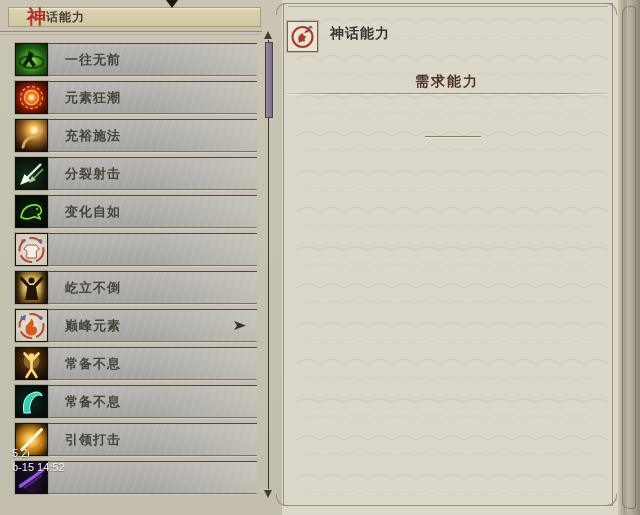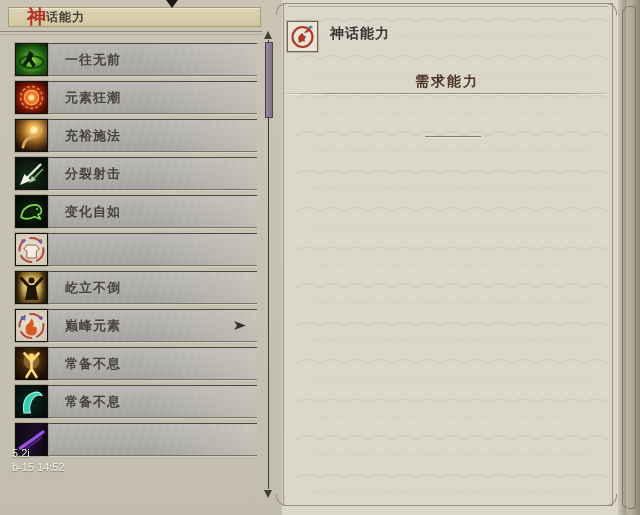--- a/index.html
+++ b/index.html
@@ -238,20 +238,31 @@
       <div class="a-icon ic-ever-ready-horn">
           <svg width="31" height="31" viewBox="0 0 31 31">
             <path d="M8 27 Q5.4 12 15.5 7.4 Q24 4 26 9.4 Q19.6 7.4 16 14 Q12.4 20.6 14.4 27 Z" fill="#2fd0b4" stroke="#aef2e2" stroke-width="1.1"></path>
           </svg>
         </div>
       <div class="bar"></div>
       <span class="lbl">常备不息</span>
 
     </div>
 
+    <div class="row">
+      <div class="a-icon ic-guided-strike">
+          <svg width="31" height="31" viewBox="0 0 31 31">
+            <path d="M5 22 q10 8 21 -2" stroke="#c88a20" stroke-width="2.6" fill="none" opacity=".85"></path>
+            <path d="M6 25.5 L25.5 5.5" stroke="#fff8e0" stroke-width="3" stroke-linecap="round"></path>
+          </svg>
+        </div>
+      <div class="bar"></div>
+      <span class="lbl">引领打击</span>
+
+    </div>
 
     <div class="row">
       <div class="a-icon ic-purple-slash">
           <svg width="31" height="31" viewBox="0 0 31 31">
             <path d="M4.5 24 Q15 17 27 8" stroke="#9a52e8" stroke-width="3.4" fill="none" stroke-linecap="round"></path>
             <path d="M8 26 Q17 20 26 13" stroke="#5a2a96" stroke-width="2" fill="none" opacity=".8"></path>
           </svg>
         </div>
       <div class="bar"></div>
       <span class="lbl"></span>

